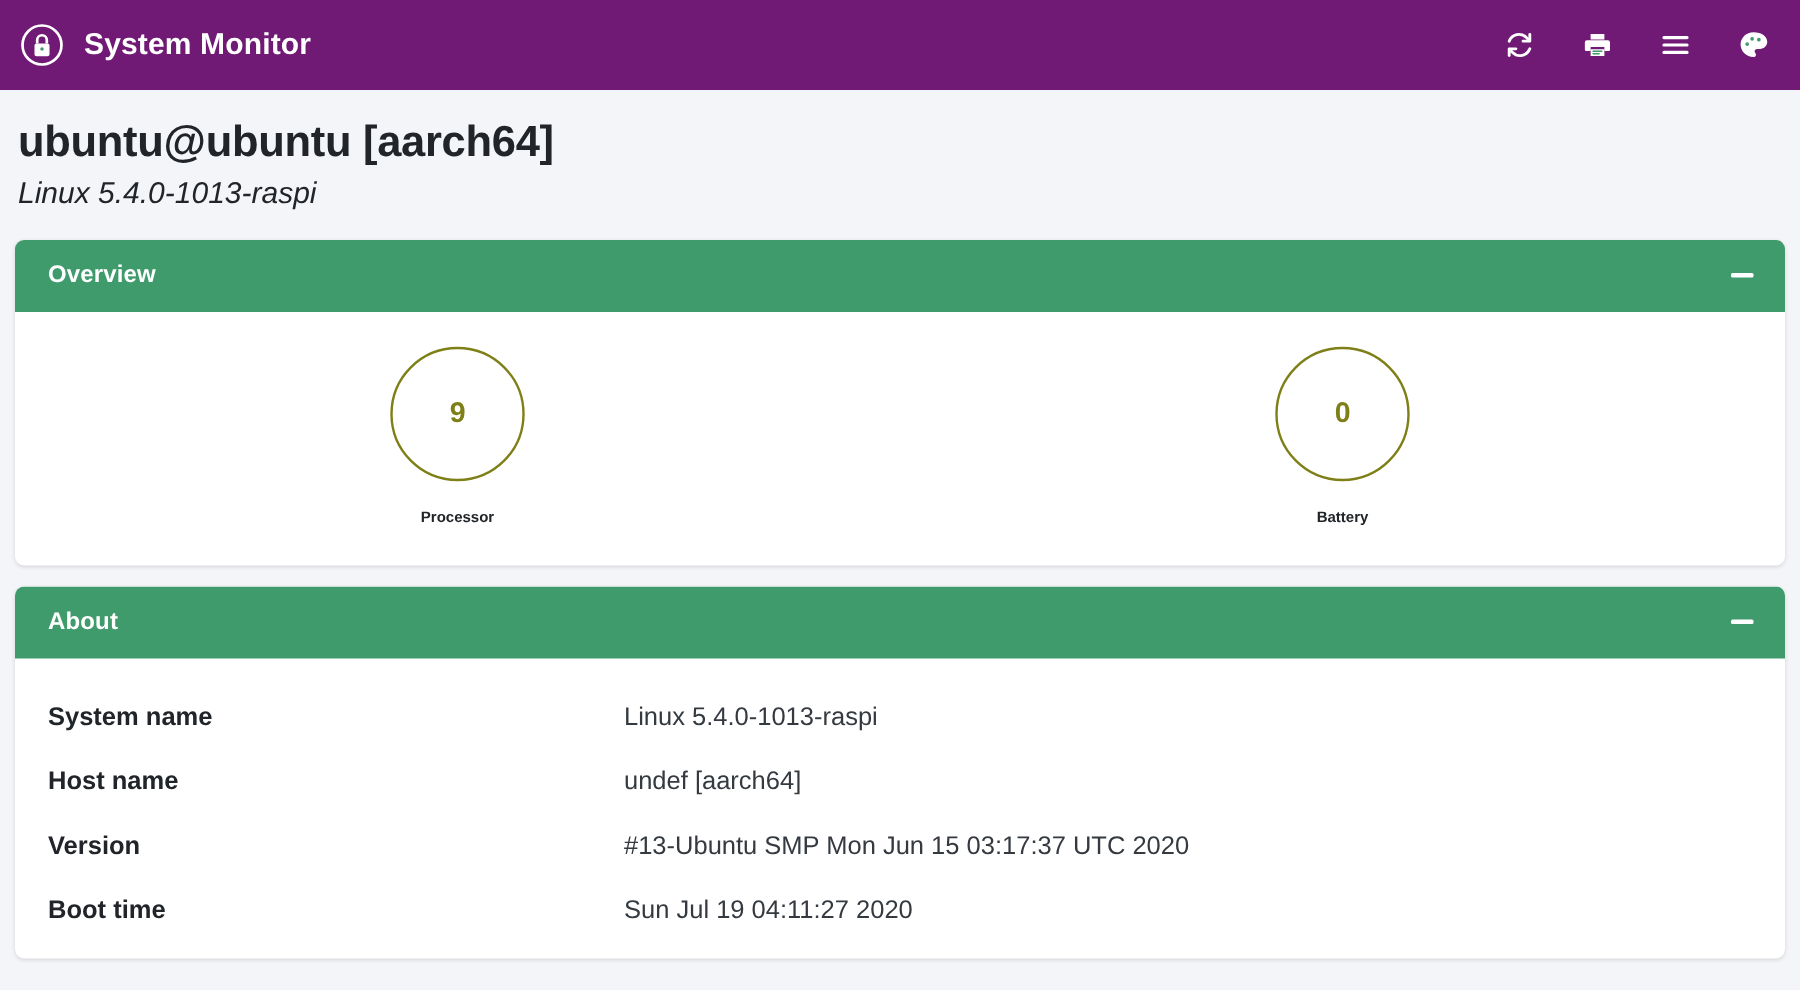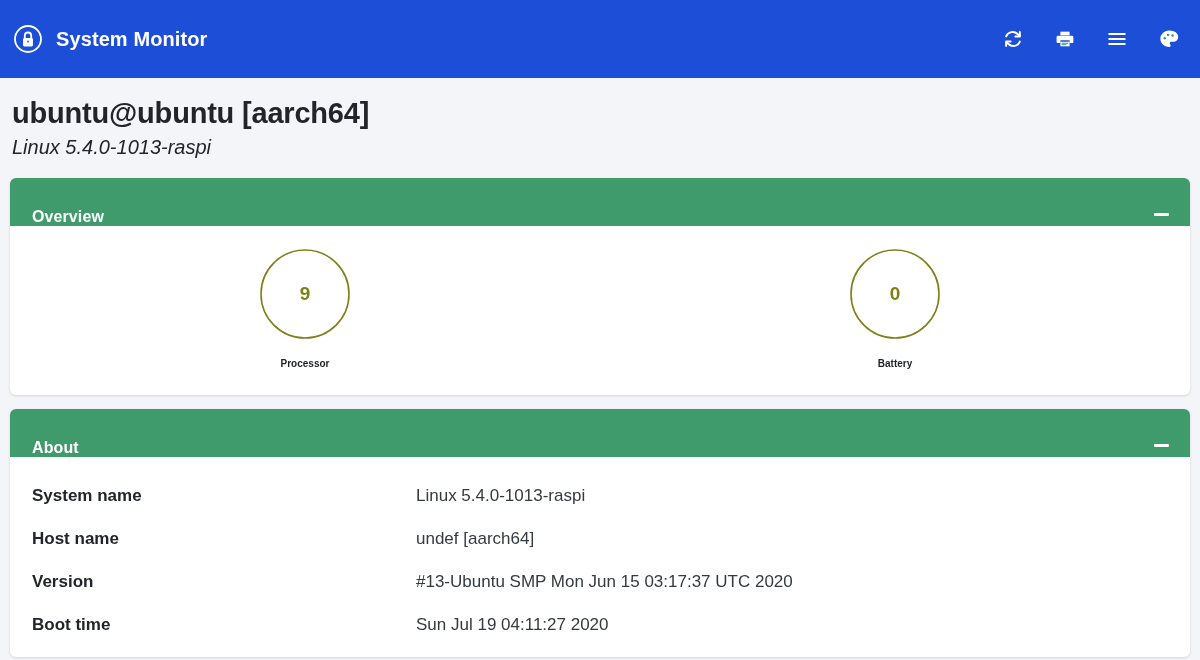--- a/index.html
+++ b/index.html
@@ -12,22 +12,22 @@
 
   body {
     background: #f4f5f8;
     font-family: "Liberation Sans", sans-serif;
     color: #23272b;
     -webkit-font-smoothing: antialiased;
   }
 
   
   .navbar {
-    height: 78px;
-    background: #1d4ed8;
+    height: 60px;
+    background: #701a75;
     display: flex;
     padding: 0 18px 0 13px;
   }
   .brand {
     display: flex;
     align-items: center;
     gap: 13px;
   }
   .brand-icon {
     width: 30px;
@@ -85,21 +85,21 @@
     background: #ffffff;
     border-radius: 6px;
     box-shadow: 0 1px 3px rgba(0,0,0,.13);
     overflow: hidden;
   }
   .card + .card { margin-top: 14px; }
   .card-head {
     background: #3f9a6c;
     height: 48px;
     display: flex;
-    align-items: flex-end;
+    align-items: center;
     padding: 0 18px 0 22px;
   }
   .card-head-title {
     color: #ffffff;
     font-size: 16px;
     font-weight: bold;
     letter-spacing: .1px;
   }
   .card-head-spacer { flex: 1 1 auto; }
   .collapse-btn {

